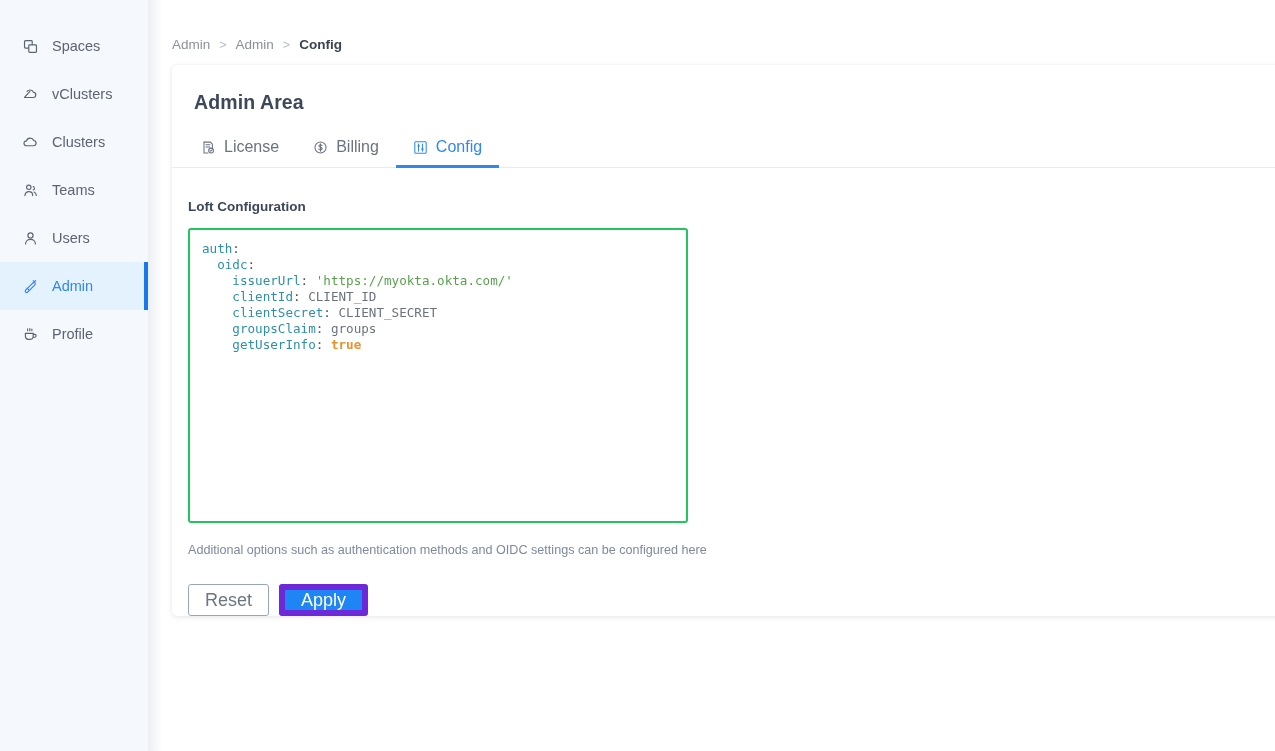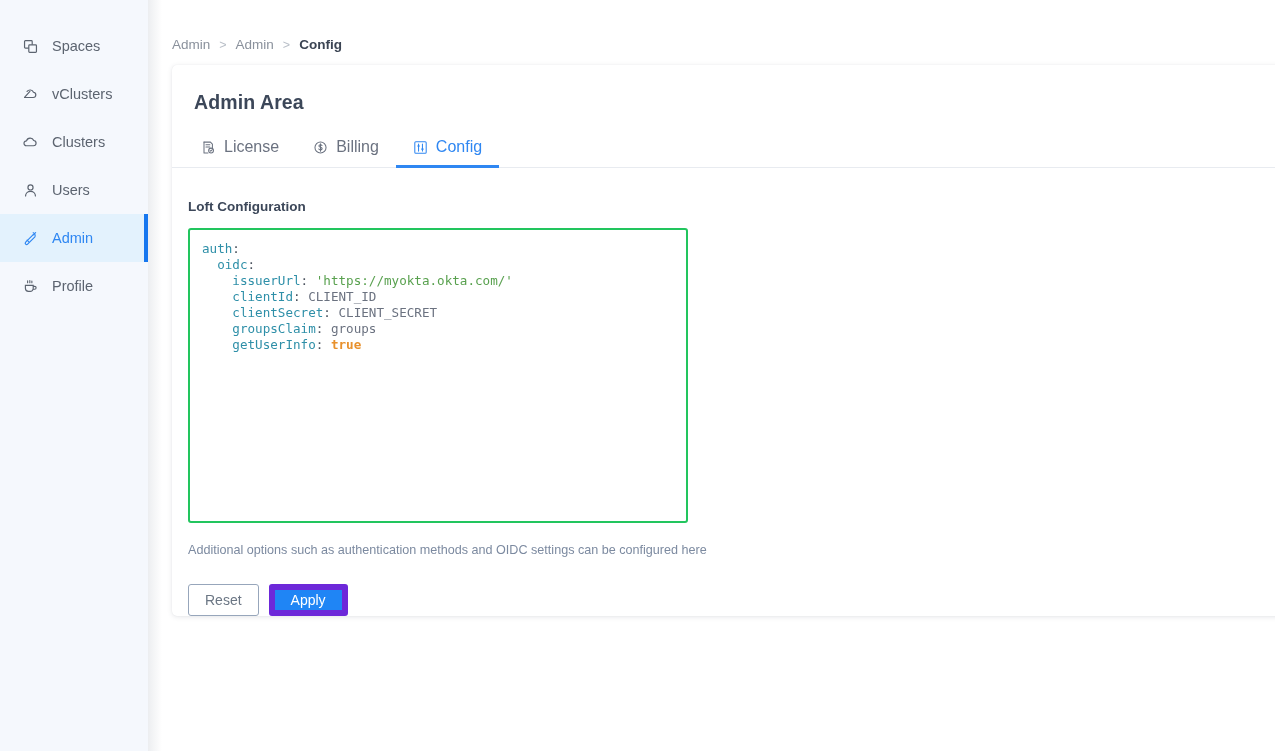--- a/index.html
+++ b/index.html
@@ -175,21 +175,21 @@
   .btn-row {
     display: flex;
     gap: 10px;
     padding: 27px 0 0 16px;
   }
   .btn {
     height: 32px;
     min-width: 68px;
     padding: 0 16px;
     border-radius: 3px;
-    font-size: 14px;
+    font-size: 18px;
     font-family: "Liberation Sans", sans-serif;
     cursor: pointer;
     display: flex;
     align-items: center;
     justify-content: center;
   }
   .btn-reset {
     background: #ffffff;
     border: 1px solid #97a6bb;
     color: #6b7684;
@@ -230,20 +230,31 @@
     <div class="nav-item">
       <span class="nav-icon">
         <svg width="17" height="17" viewBox="0 0 20 20" fill="none" stroke="#5c6470" stroke-width="1.4" stroke-linecap="round" stroke-linejoin="round">
           <path d="M5.2 13.8h8.3a3.1 3.1 0 0 0 .3-6.18A4.5 4.5 0 0 0 5.3 8.0a2.9 2.9 0 0 0-.1 5.8z"></path>
         </svg>
       </span>
       <span class="nav-label">Clusters</span>
     </div>
 
 
+    <div class="nav-item">
+      <span class="nav-icon">
+        <svg width="17" height="17" viewBox="0 0 20 20" fill="none" stroke="#5c6470" stroke-width="1.35" stroke-linecap="round">
+          <circle cx="8" cy="6.2" r="2.6"></circle>
+          <path d="M3.4 16c0-2.7 2.1-4.6 4.6-4.6s4.6 1.9 4.6 4.6"></path>
+          <path d="M13.2 5.2a2.3 2.3 0 0 1 .1 4.2"></path>
+          <path d="M14.2 11.8c1.6.6 2.6 2.1 2.6 4.0"></path>
+        </svg>
+      </span>
+      <span class="nav-label">Teams</span>
+    </div>
 
     <div class="nav-item">
       <span class="nav-icon">
         <svg width="17" height="17" viewBox="0 0 20 20" fill="none" stroke="#5c6470" stroke-width="1.4" stroke-linecap="round">
           <circle cx="10" cy="6.4" r="3.0"></circle>
           <path d="M4.2 16.4c0-3.2 2.6-5.4 5.8-5.4s5.8 2.2 5.8 5.4"></path>
         </svg>
       </span>
       <span class="nav-label">Users</span>
     </div>

